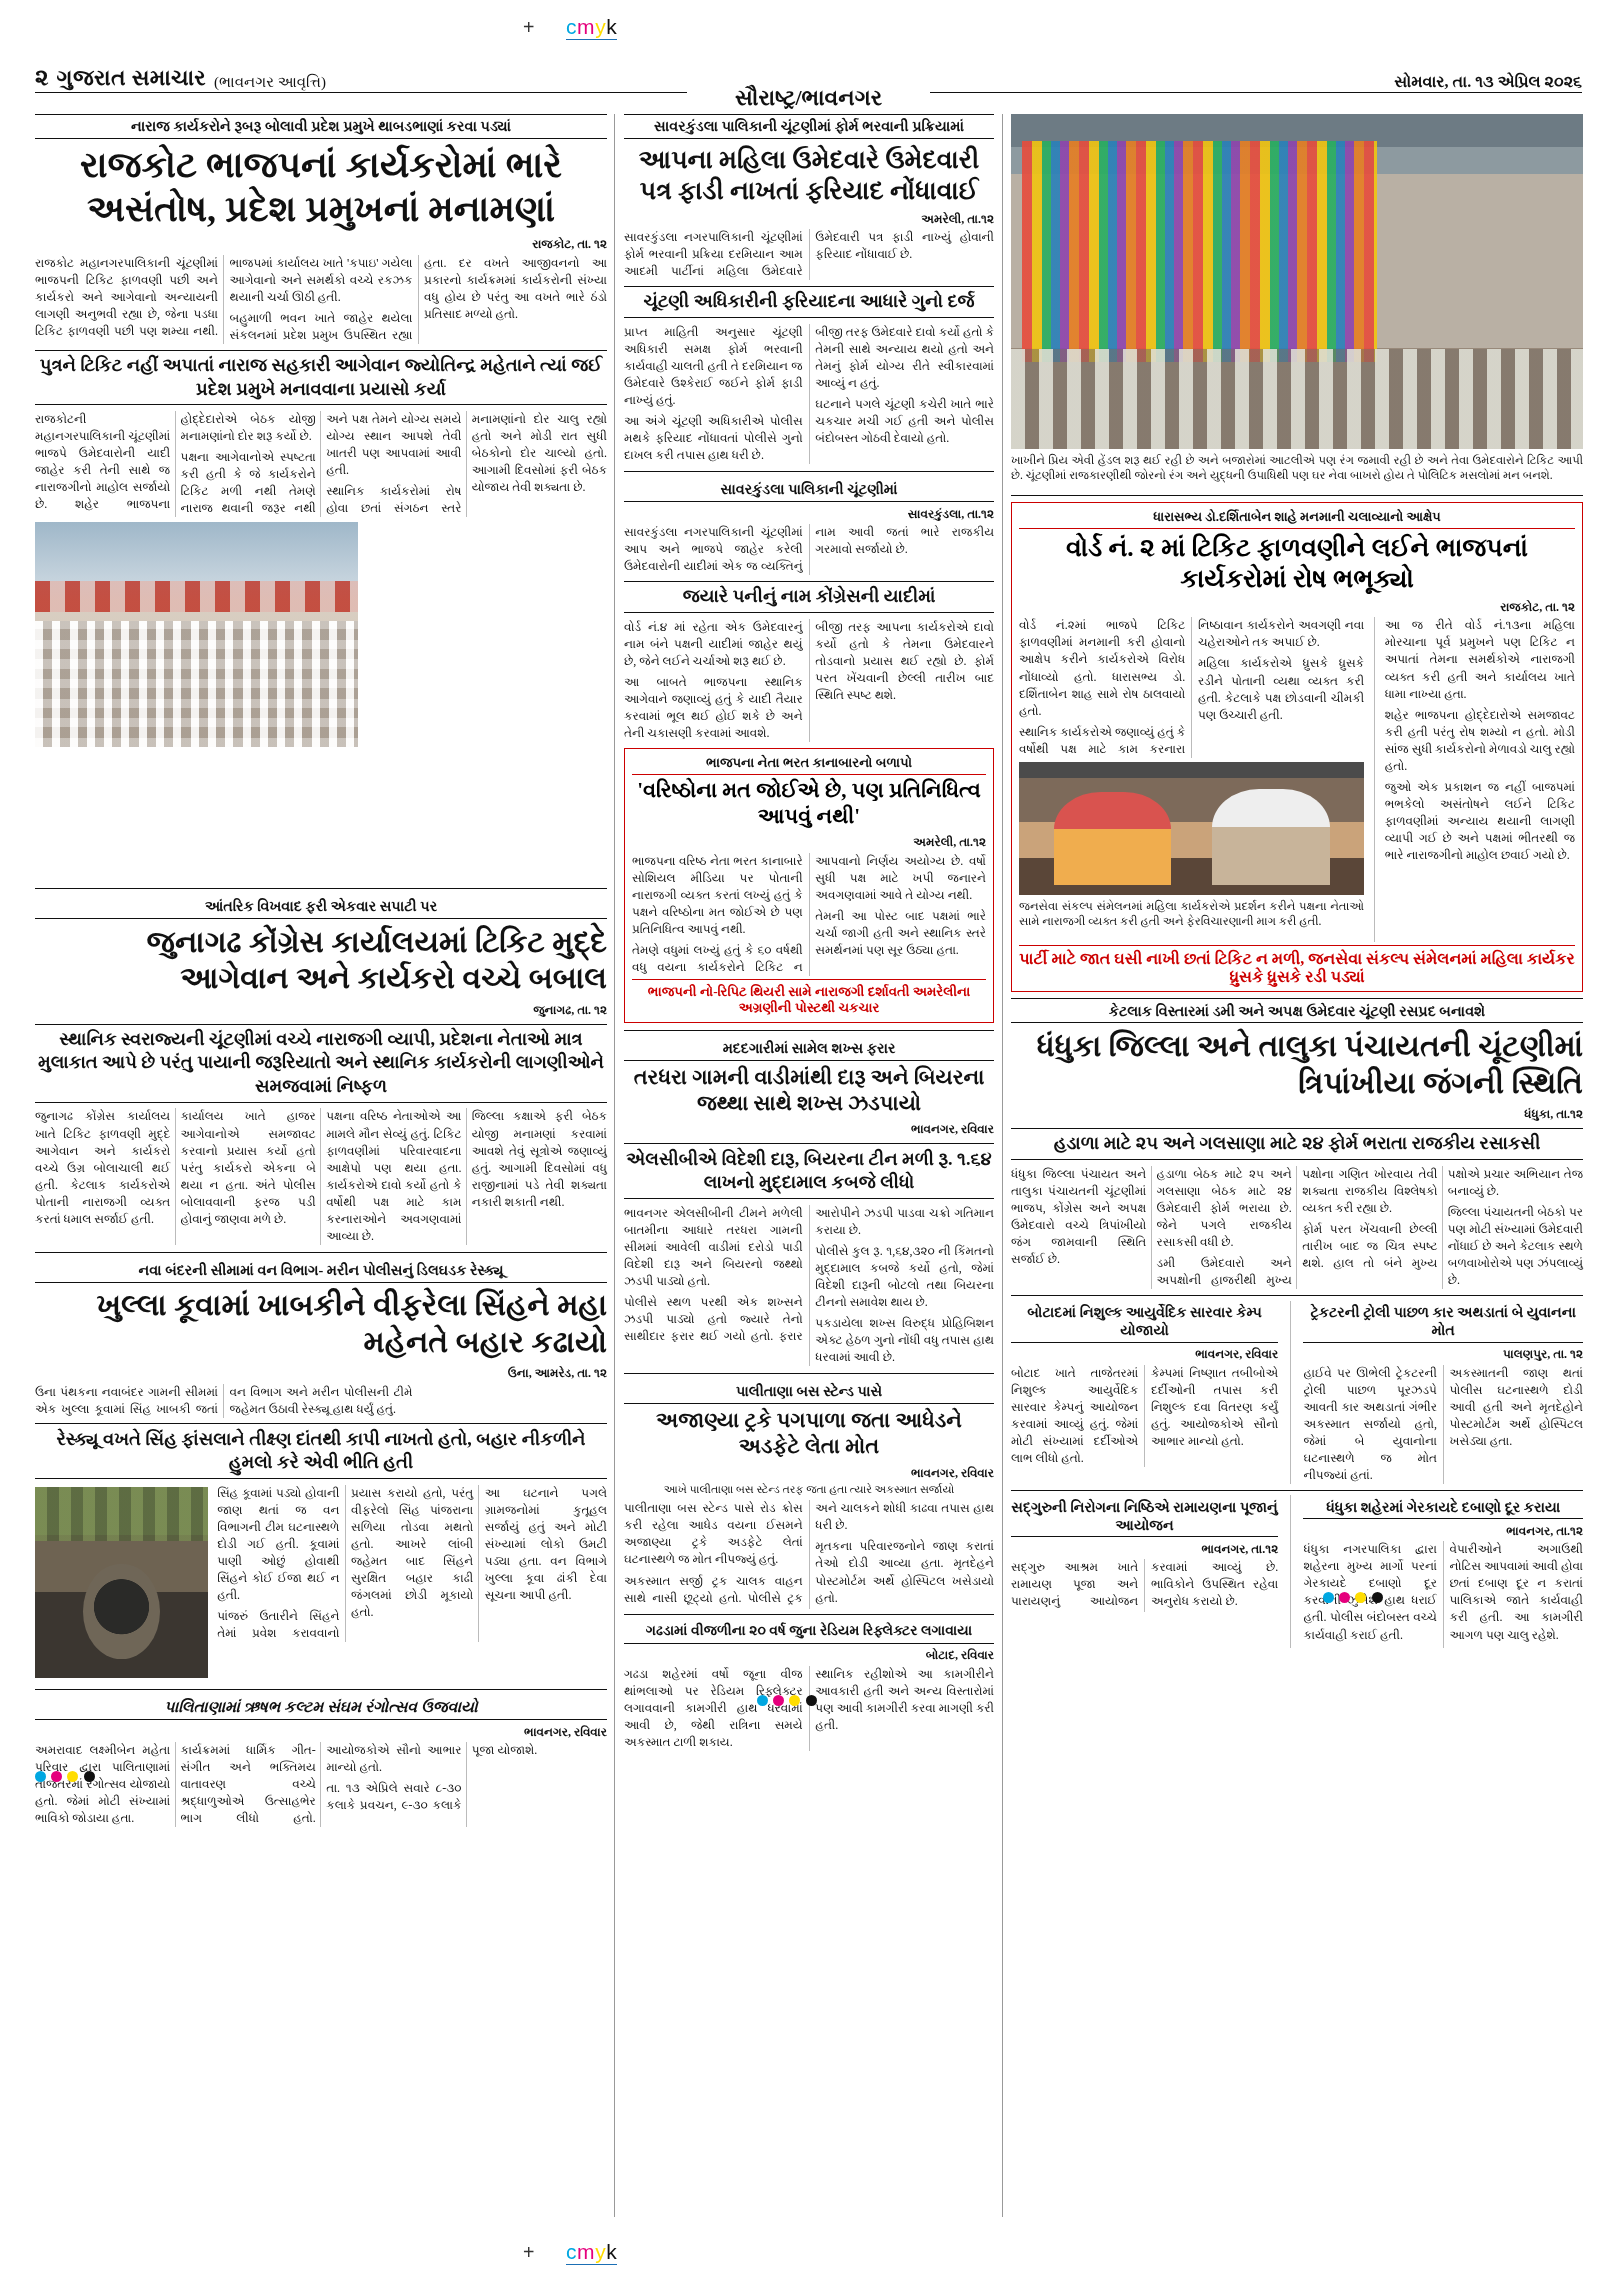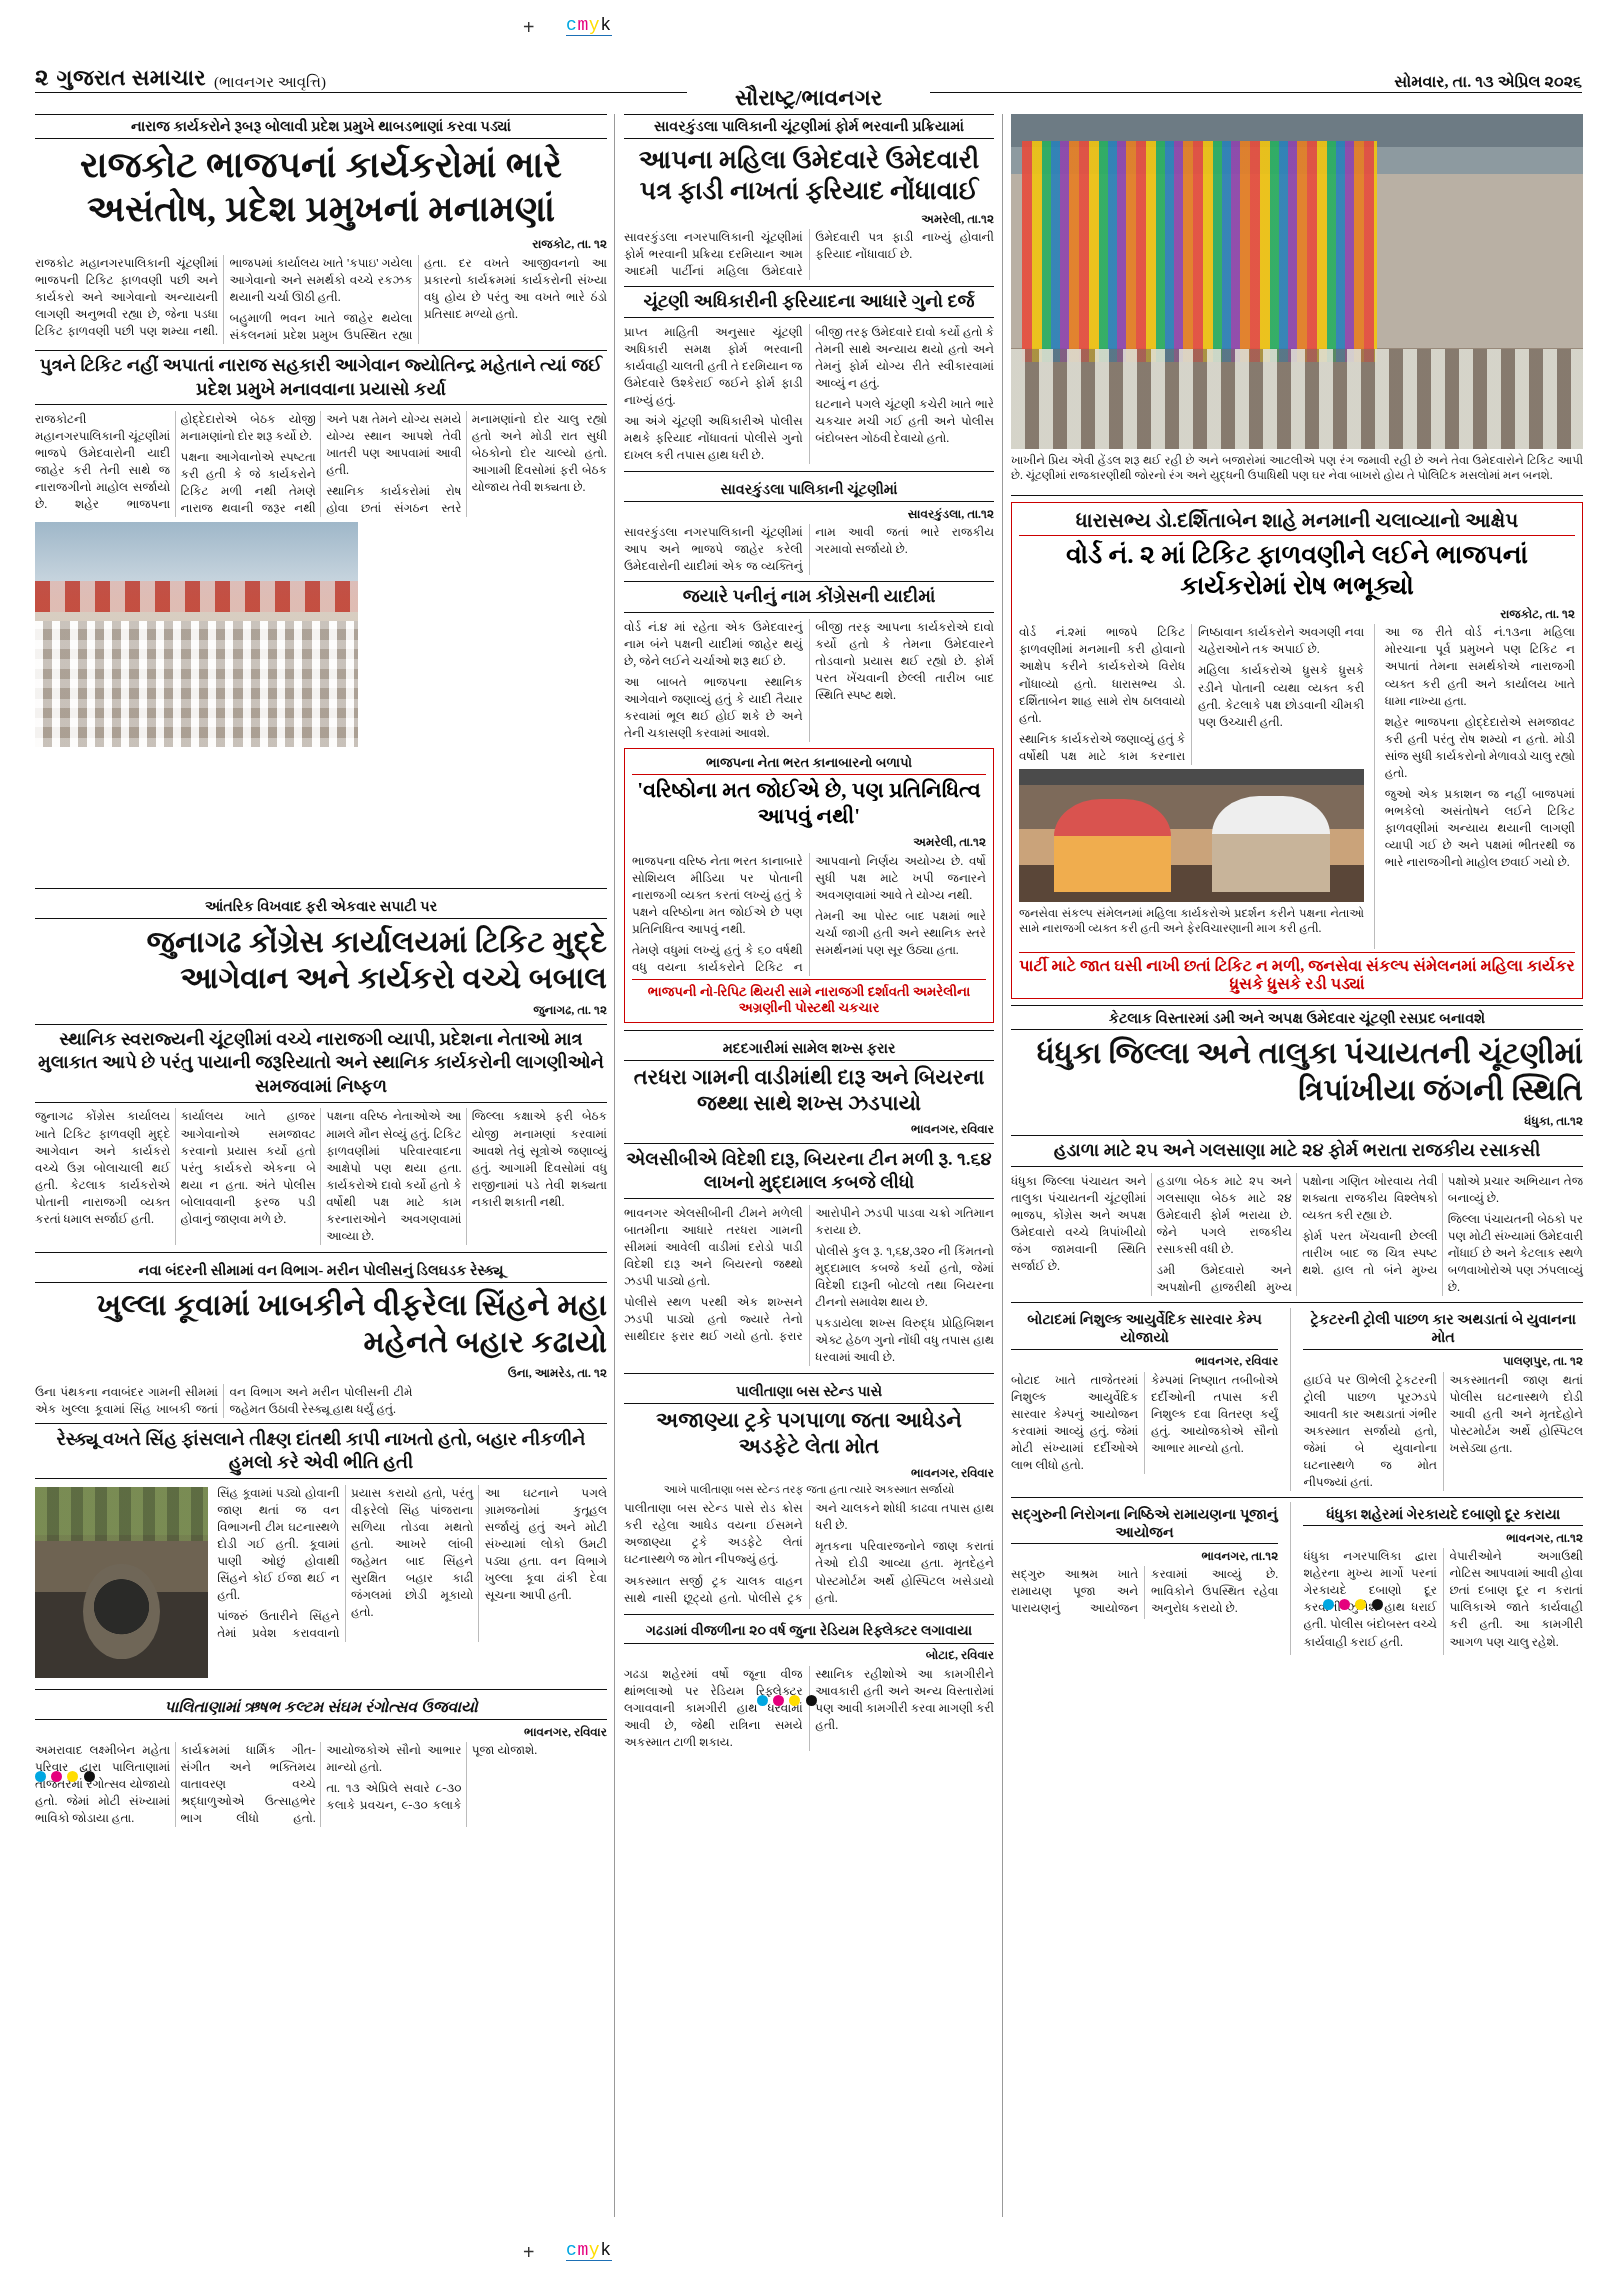--- a/index.html
+++ b/index.html
@@ -19,22 +19,22 @@
 
   
   .regmark {
     position:absolute;
     font-size:19.6px;
     color:#333;
     font-family:"Liberation Sans", sans-serif;
   }
   .cmyk-box {
     position:absolute;
-    font-family:Liberation Mono, monospace;
-    font-size:18px;
+    font-family:Liberation Sans, sans-serif;
+    font-size:21px;
     letter-spacing:0.6px;
     border-bottom:1.2px solid #1b6fb5;
     color:#1b6fb5;
   }
   .cmyk-box .c{color:#00a7e1}.cmyk-box .m{color:#e5007d}.cmyk-box .y{color:#ffdd00}.cmyk-box .k{color:#111}
 
   
   .masthead {
     position:absolute;
     left:35px; right:35px; top:55px;
@@ -396,21 +396,21 @@
     </div>
 
     <div class="col c3">
 
       <div class="photo ph-shop" style="width:572px; height:335px;"></div>
       <p class="caption">ખાખીને પ્રિય એવી હેંડલ શરૂ થઈ રહી છે અને બજારોમાં આટલીએ પણ રંગ જમાવી રહી છે અને તેવા ઉમેદવારોને ટિકિટ આપી છે. ચૂંટણીમાં રાજકારણીથી જોરનો રંગ અને યુદ્ધની ઉપાધિથી પણ ઘર નેવા બાખરો હોય તે પોલિટિક મસલોમાં મન બનશે.</p>
 
       <div class="hr-thick"></div>
 
       <div class="boxred">
-        <div class="boxred-head" style="font-size:20px;">ધારાસભ્ય ડો.દર્શિતાબેન શાહે મનમાની ચલાવ્યાનો આક્ષેપ</div>
+        <div class="boxred-head" style="font-size:13px;">ધારાસભ્ય ડો.દર્શિતાબેન શાહે મનમાની ચલાવ્યાનો આક્ષેપ</div>
         <div class="headline h-md">વોર્ડ નં. ૨ માં ટિકિટ ફાળવણીને લઈને ભાજપનાં કાર્યકરોમાં રોષ ભભૂક્યો</div>
         <div class="dateline">રાજકોટ, તા. ૧૨</div>
         <div style="display:flex; gap:10.4px;">
           <div style="flex:1 1 62%;">
             <div class="body cols2">
               <p>વોર્ડ નં.૨માં ભાજપે ટિકિટ ફાળવણીમાં મનમાની કરી હોવાનો આક્ષેપ કરીને કાર્યકરોએ વિરોધ નોંધાવ્યો હતો. ધારાસભ્ય ડો. દર્શિતાબેન શાહ સામે રોષ ઠાલવાયો હતો.</p>
               <p>સ્થાનિક કાર્યકરોએ જણાવ્યું હતું કે વર્ષોથી પક્ષ માટે કામ કરનારા નિષ્ઠાવાન કાર્યકરોને અવગણી નવા ચહેરાઓને તક અપાઈ છે.</p>
               <p>મહિલા કાર્યકરોએ ધ્રુસકે ધ્રુસકે રડીને પોતાની વ્યથા વ્યક્ત કરી હતી. કેટલાકે પક્ષ છોડવાની ચીમકી પણ ઉચ્ચારી હતી.</p>
             </div>
             <div class="photo ph-women" style="width:100%; height:133px; margin-top:4.6px;"></div>

